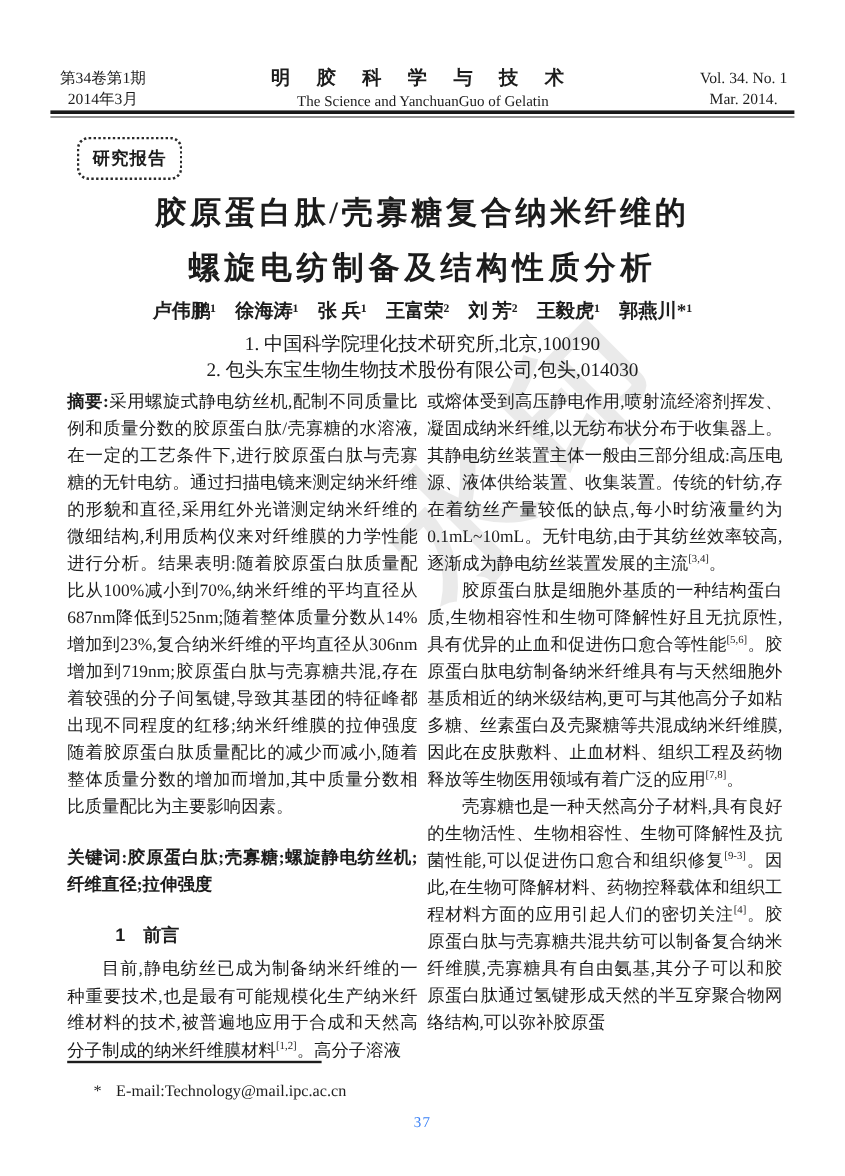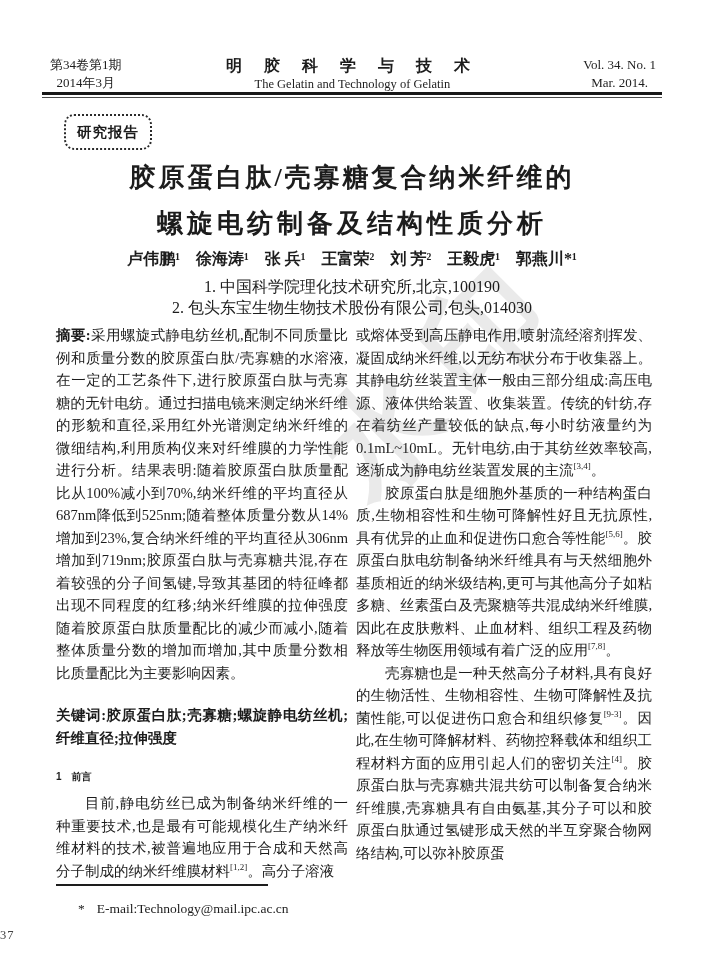--- a/index.html
+++ b/index.html
@@ -41,45 +41,45 @@
   .affil.a1 { top:277px; }
   .affil.a2 { top:298px; }
   
   .col { position:absolute; top:324px; }
   .col-left  { left:56px;  width:292px; }
   .col-right { left:356px; width:296px; }
   .col p { margin:0; text-align:justify; font-size:14.5px; line-height:22.5px; }
   .b { font-weight:bold; }
   .keywords { margin-top:20px !important; font-weight:bold; }
   .sec-head { margin-top:21px; margin-bottom:8px; font-family:"Liberation Sans", sans-serif;
-              font-weight:bold; font-size:10px; }
+              font-weight:bold; font-size:15px;margin-left:40px; }
   .indent { text-indent:2em; }
   sup { font-size:0.62em; line-height:0; }
   
   .foot-rule { position:absolute; left:56px; top:884px; width:212px; height:2px; background:#1d1d1d; }
   .footnote { position:absolute; left:78px; top:901px; font-size:13.5px; }
   .footnote .marker { margin-right:12px; }
-  .pageno { position:absolute; top:928px; left:0; width:100%; 
-            font-size:12.5px; letter-spacing:1px; color:#404040; }
+  .pageno { position:absolute; top:928px; left:0; width:100%; text-align:center;
+            font-size:12.5px; letter-spacing:1px; color:#3b82f6; }
 </style>
 </head>
 <body>
 
 <div class="page">
 
   <div class="watermark">水印</div>
 
   <div class="jheader">
     <div class="block">
       <div>第34卷第1期</div>
       <div>2014年3月</div>
     </div>
     <div class="block">
       <div class="jtitle-cn">明 胶 科 学 与 技 术</div>
-      <div class="jtitle-en">The Gelatin and Technology of Gelatin</div>
+      <div class="jtitle-en">The Science and YanchuanGuo of Gelatin</div>
     </div>
     <div class="block">
       <div>Vol. 34. No. 1</div>
       <div>Mar. 2014.</div>
     </div>
   </div>
   <div class="rule-thick"></div>
   <div class="rule-thin"></div>
 
   <div class="badge">研究报告</div>

